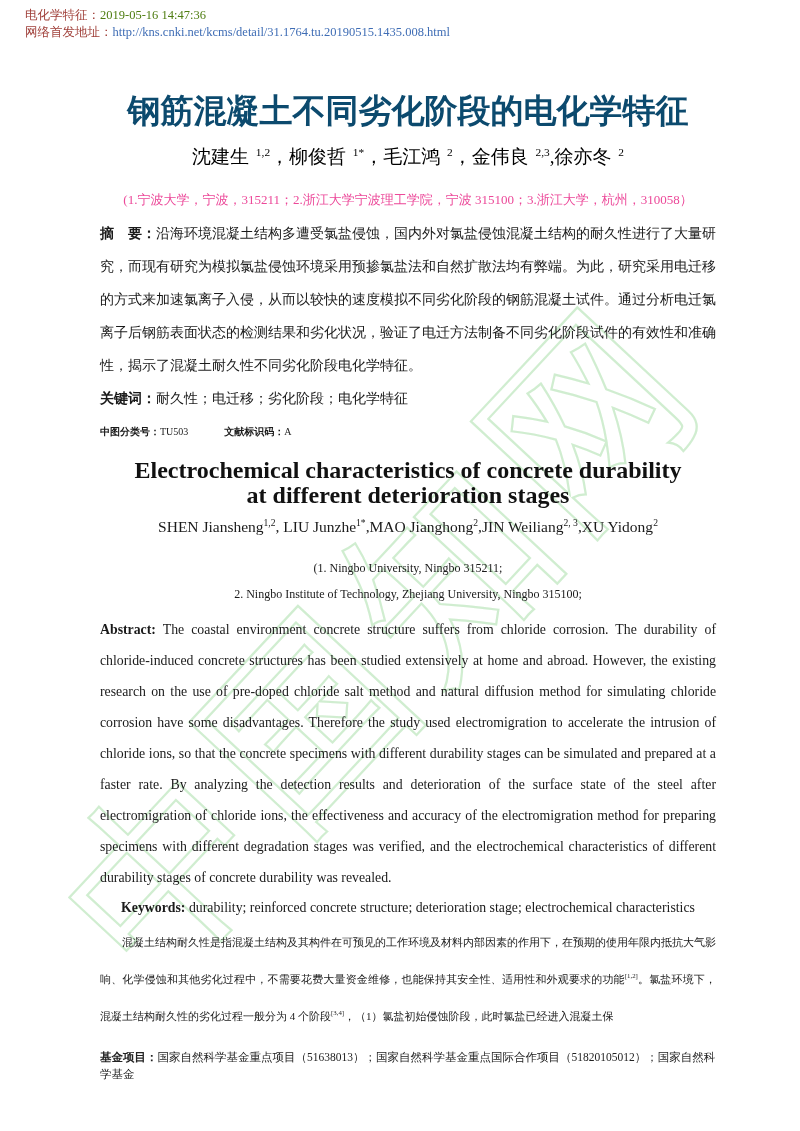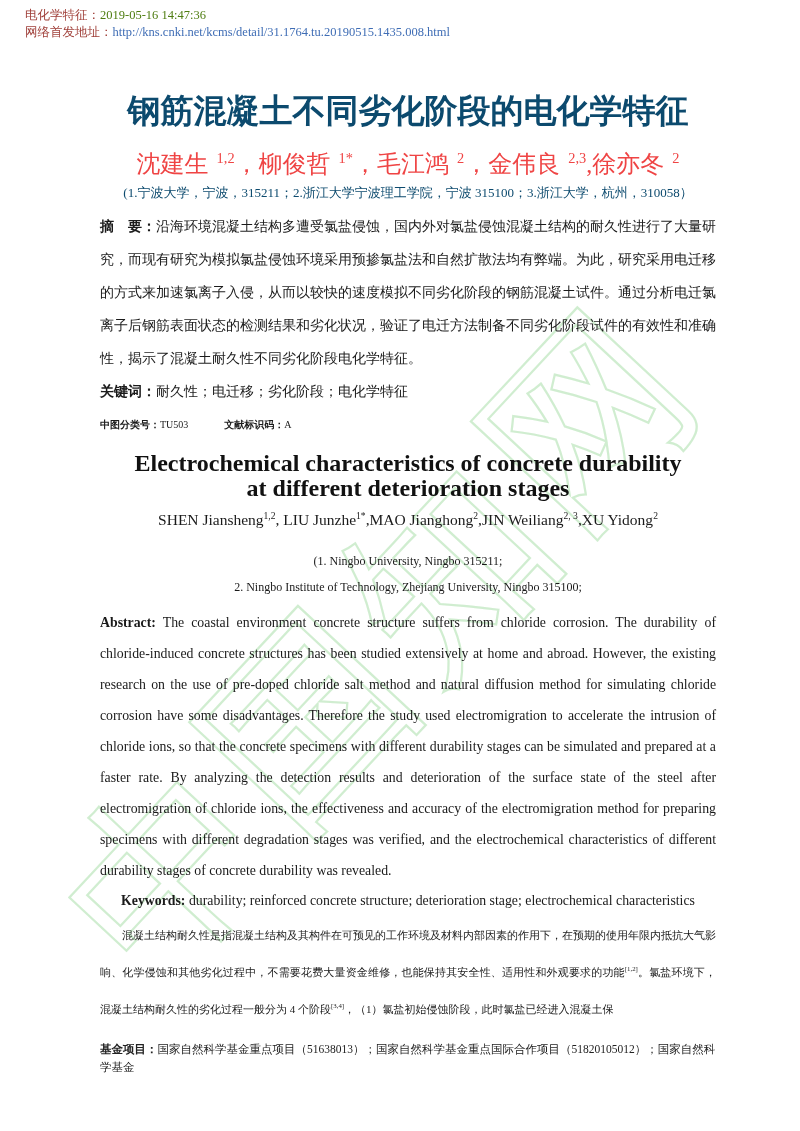--- a/index.html
+++ b/index.html
@@ -17,23 +17,23 @@
   .net-label { color:#a0403a; }
   .net-time  { color:#4d7c0f; }
   .net-url   { color:#3f6db5; text-decoration:none; }
 
   .content { margin:0 84px 0 100px; }
 
   .title-cn {
     margin-top:48px; text-align:center; font-size:33px; line-height:44px;
     font-weight:700; font-family:"Liberation Sans", sans-serif; color:#0c4a6e;
   }
-  .authors-cn { margin-top:12px; text-align:center; font-size:24px; line-height:26px; color:#ef4444; }
+  .authors-cn { margin-top:6px; text-align:center; font-size:19px; line-height:26px; color:#000000; }
   .authors-cn sup { font-size:0.60em; padding-left:2px; }
-  .affil-cn { margin-top:6px; text-align:center; font-size:13px; line-height:19px; color:#0c4a6e; }
+  .affil-cn { margin-top:20px; text-align:center; font-size:13px; line-height:19px; color:#ec4899; }
 
   .abstract-cn { margin-top:8px; font-size:14px; line-height:33px; text-align:justify; }
   .abstract-cn .lab, .kw-cn .lab, .clc .lab { font-weight:700; font-family:"Liberation Sans", sans-serif; }
   .kw-cn { font-size:14px; line-height:33px; text-align:left; }
   .clc   { font-size:10px; line-height:33px; }
   .clc .gap { display:inline-block; width:36px; }
 
   .title-en { margin-top:10px; text-align:center; font-weight:700; font-size:24px; line-height:25px; color:#111; }
   .authors-en { margin-top:4px; text-align:center; font-size:15.5px; line-height:22px; }
   .authors-en sup { font-size:0.62em; }

